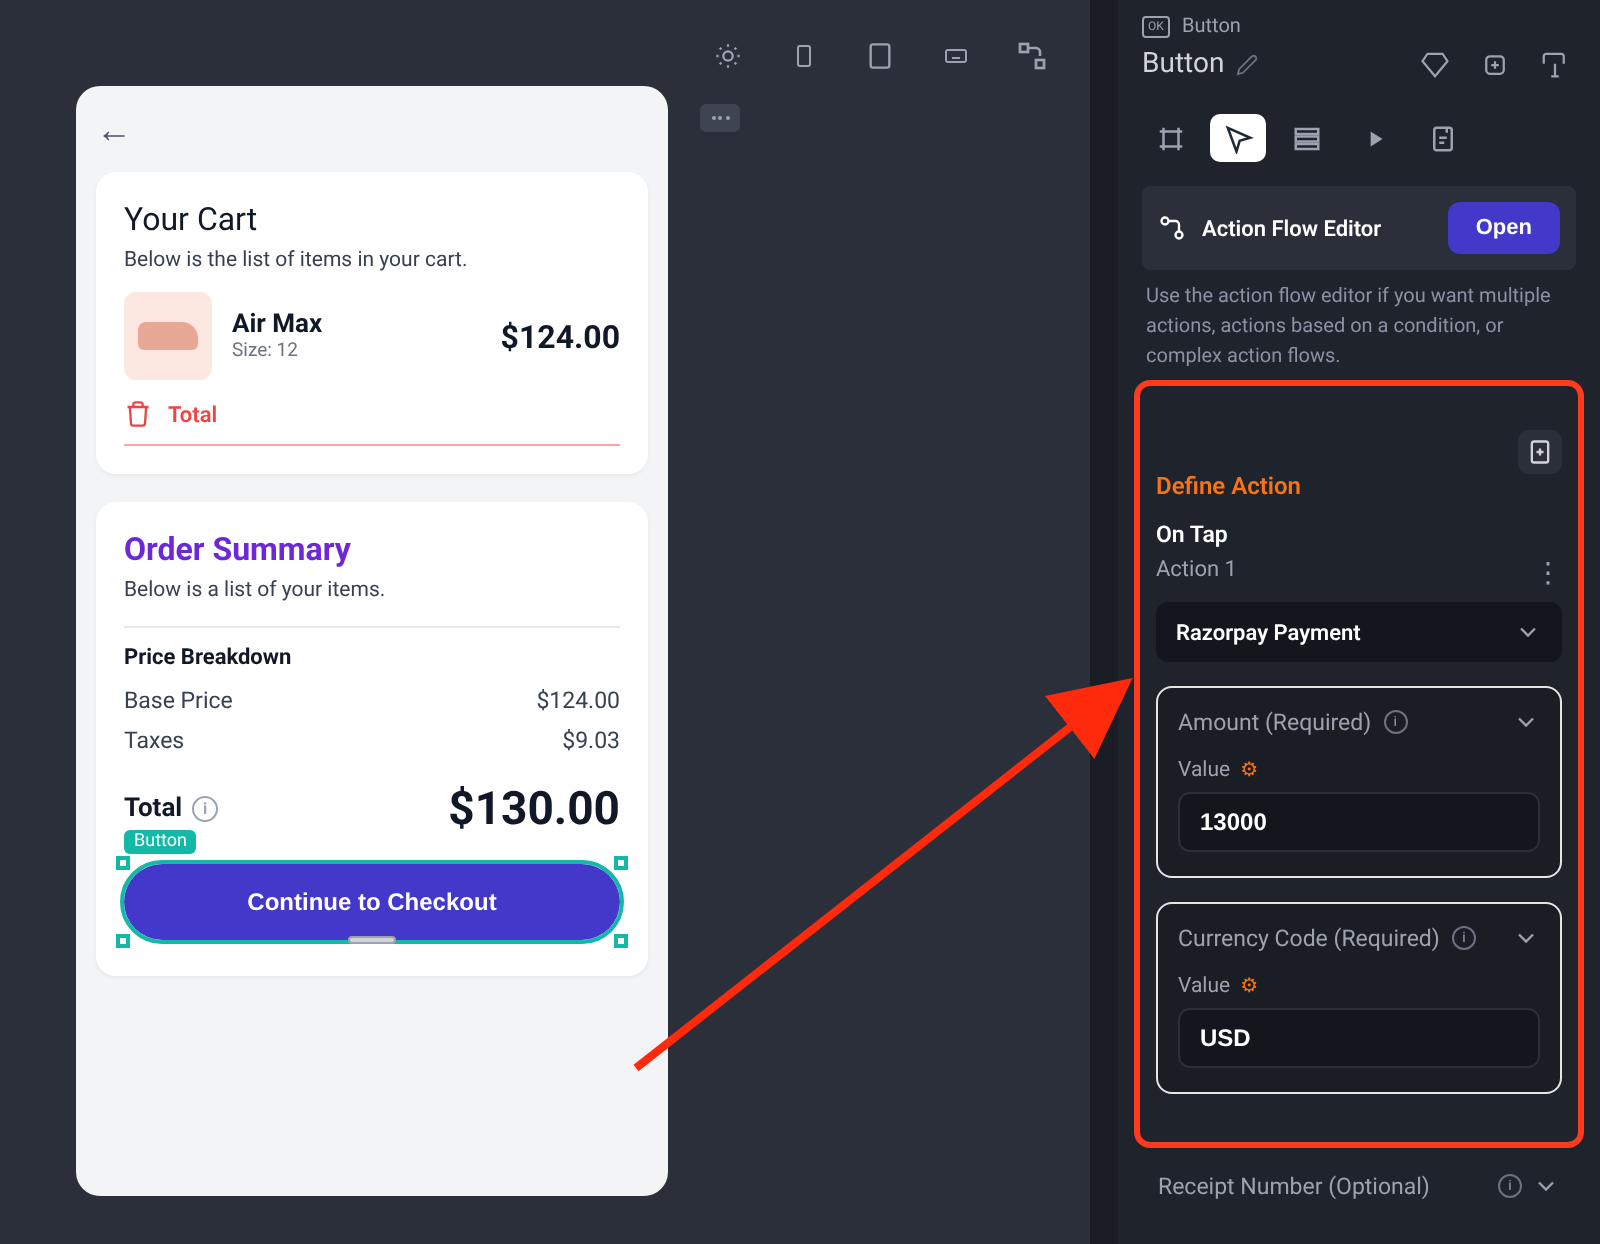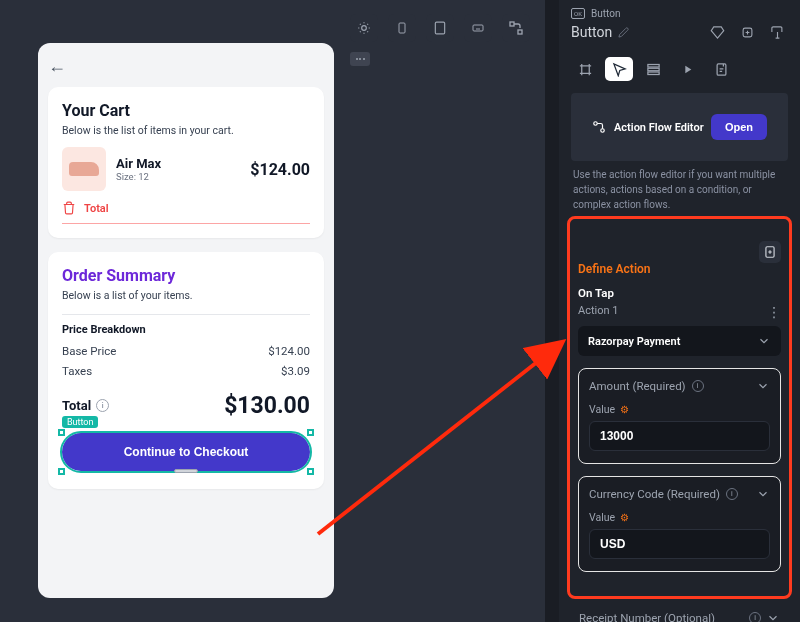--- a/index.html
+++ b/index.html
@@ -4,21 +4,21 @@
 <style>
 * { box-sizing: border-box; margin: 0; padding: 0; }
 body { font-family: -apple-system, BlinkMacSystemFont, "Segoe UI", Roboto, sans-serif; background: #1a1d24; width: 800px; height: 622px; overflow: hidden; position: relative; }
 .canvas { position: absolute; left: 0; top: 0; width: 545px; height: 622px; background: #2a2f3a; }
 .topbar { position: absolute; top: 14px; left: 350px; display: flex; gap: 10px; }
 .topbar-btn { width: 28px; height: 28px; background: #2a2f3a; border-radius: 6px; display: flex; align-items: center; justify-content: center; color: #9ca3af; cursor: pointer; }
 .phone-frame { position: absolute; left: 38px; top: 43px; width: 296px; height: 555px; background: #f3f4f6; border-radius: 12px; padding: 12px 10px; overflow: hidden; }
 .back-row { margin-bottom: 10px; }
 .back-arrow { color: #4b5563; font-size: 18px; cursor: pointer; }
 .card { background: #fff; border-radius: 10px; padding: 14px 14px; margin-bottom: 14px; box-shadow: 0 1px 2px rgba(0,0,0,0.05); }
-.cart-title { font-size: 16px; font-weight: 700; color: #111827; margin-bottom: 4px; }
+.cart-title { font-size: 16px; font-weight: 400; color: #111827; margin-bottom: 4px; }
 .cart-sub { font-size: 10.5px; color: #374151; margin-bottom: 10px; }
 .cart-item { display: flex; align-items: center; gap: 10px; margin-bottom: 10px; }
 .thumb { width: 44px; height: 44px; background: #fce7e1; border-radius: 6px; display: flex; align-items: center; justify-content: center; }
 .thumb-shoe { width: 30px; height: 14px; background: #e8a896; border-radius: 4px 8px 3px 3px; position: relative; }
 .item-meta { flex: 1; }
 .item-name { font-size: 13px; font-weight: 700; color: #111827; }
 .item-size { font-size: 9.5px; color: #6b7280; }
 .item-price { font-size: 16px; font-weight: 700; color: #111827; }
 .remove-row { display: flex; align-items: center; gap: 8px; color: #ef4444; font-size: 11px; font-weight: 600; cursor: pointer; margin-bottom: 8px; }
 .remove-row svg { width: 14px; height: 14px; }
@@ -46,21 +46,21 @@
 .ins-type-row { display: flex; align-items: center; gap: 6px; font-size: 10px; color: #9ca3af; }
 .ins-type-icon { width: 14px; height: 11px; border: 1px solid #9ca3af; border-radius: 2px; font-size: 6px; display: flex; align-items: center; justify-content: center; }
 .ins-name-row { display: flex; align-items: center; justify-content: space-between; margin-top: 2px; }
 .ins-name { font-size: 14px; color: #d1d5db; display: flex; align-items: center; gap: 6px; }
 .ins-name svg { width: 11px; height: 11px; color: #6b7280; }
 .ins-hdr-icons { display: flex; gap: 8px; }
 .ins-hdr-icon { width: 22px; height: 22px; display: flex; align-items: center; justify-content: center; cursor: pointer; color: #9ca3af; }
 .tab-row { display: flex; gap: 6px; padding: 6px 12px; align-items: center; }
 .tab-btn { width: 28px; height: 24px; border-radius: 5px; display: flex; align-items: center; justify-content: center; cursor: pointer; color: #9ca3af; }
 .tab-btn.active { background: #fff; color: #1f2937; }
-.afe-card { margin: 6px 12px; background: #2a2f3a; border-radius: 4px; padding: 21px; display: flex; align-items: center; justify-content: space-between; }
+.afe-card { margin: 6px 12px; background: #2a2f3a; border-radius: 4px; padding: 8px; display: flex; align-items: center; justify-content: space-between; }
 .afe-left { display: flex; align-items: center; gap: 8px; color: #fff; font-weight: 600; font-size: 11px; }
 .afe-icon { width: 14px; height: 14px; }
 .afe-open { background: #4338ca; color: #fff; border: none; border-radius: 6px; padding: 7px 14px; font-size: 11px; font-weight: 600; cursor: pointer; }
 .afe-desc { margin: 6px 14px 0; font-size: 10px; color: #8b92a3; line-height: 1.5; }
 .red-box { margin: 4px 8px; border: 3px solid #ff3b1f; border-radius: 8px; padding: 8px 8px 12px; }
 .define-row { display: flex; justify-content: space-between; align-items: center; margin-bottom: 10px; }
 .define-label { color: #f97316; font-weight: 600; font-size: 12px; margin-top: 35px; }
 .add-action-btn { width: 22px; height: 22px; background: #2a2f3a; border-radius: 5px; display: flex; align-items: center; justify-content: center; cursor: pointer; }
 .ontap { color: #fff; font-weight: 600; font-size: 11.5px; margin-bottom: 4px; }
 .action-row { display: flex; justify-content: space-between; align-items: flex-start; margin-bottom: 6px; }
@@ -160,21 +160,21 @@
       <div class="summary-title">Order Summary</div>
       <div class="summary-sub">Below is a list of your items.</div>
       <div class="divider"></div>
       <div class="bd-label">Price Breakdown</div>
       <div class="row">
         <span>Base Price</span>
         <span>$124.00</span>
       </div>
       <div class="row">
         <span>Taxes</span>
-        <span>$3.09</span>
+        <span>$9.03</span>
       </div>
       <div class="total-row">
         <div class="total-label">
           <span>Total</span>
           <span class="info-circ">i</span>
         </div>
         <div class="total-val">$130.00</div>
       </div>
       <div class="btn-wrap">
         <div class="sel-tag">Button</div>

